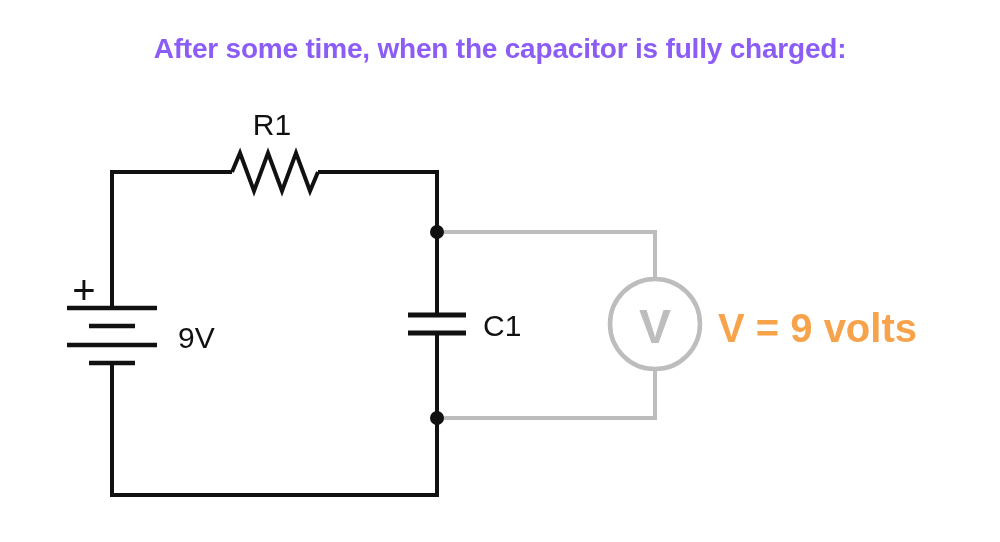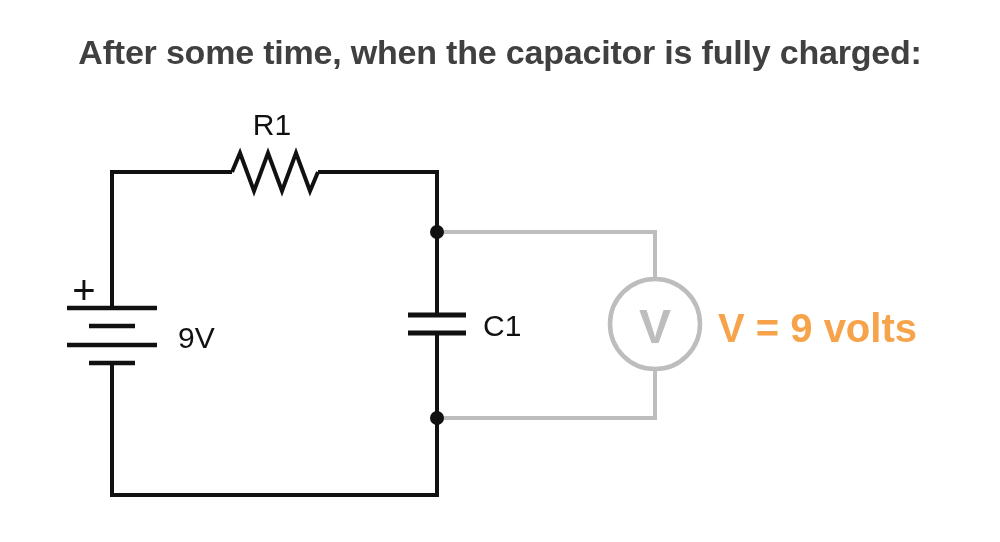--- a/index.html
+++ b/index.html
@@ -14,24 +14,24 @@
     height: 542px;
     background: #ffffff;
     overflow: hidden;
   }
   .page-title {
     position: absolute;
     top: 33px;
     left: 0;
     right: 0;
     text-align: center;
-    font-size: 34px;
+    font-size: 28px;
     font-weight: bold;
     letter-spacing: -0.2px;
-    color: #404040;
+    color: #8b5cf6;
     white-space: nowrap;
   }
   svg.circuit {
     position: absolute;
     left: 0;
     top: 0;
   }
   .wire-black {
     stroke: #111111;
     stroke-width: 4;

